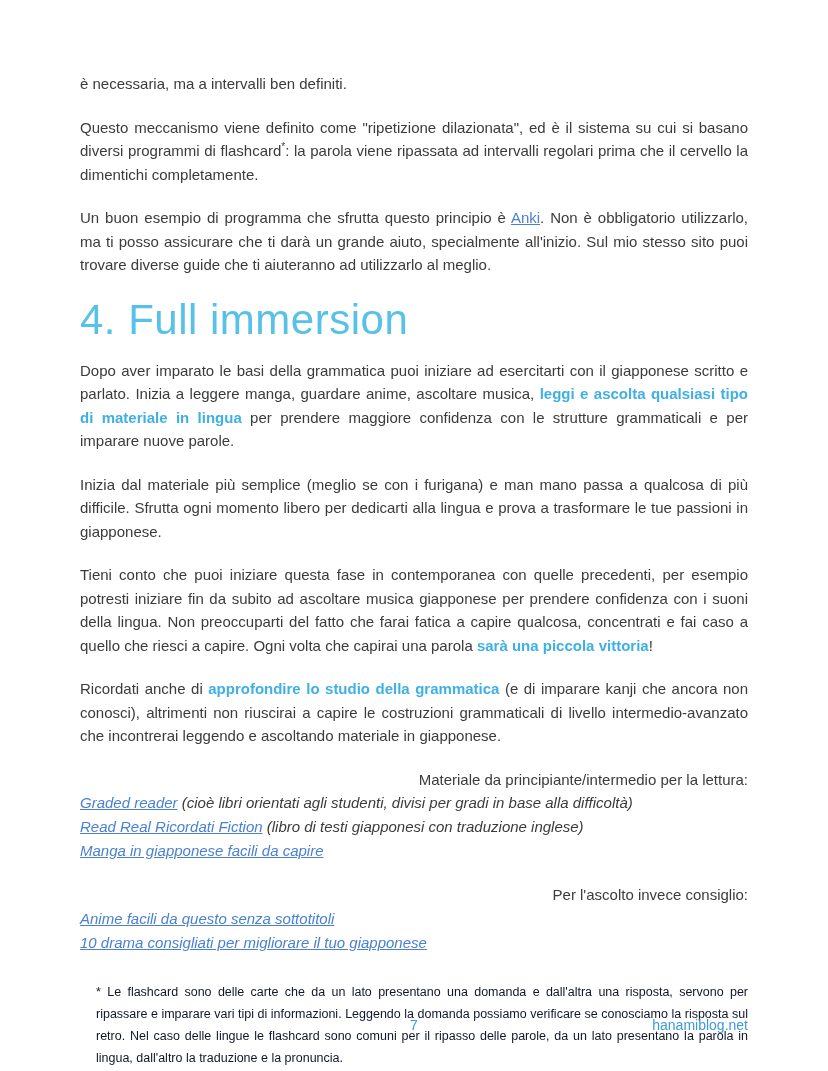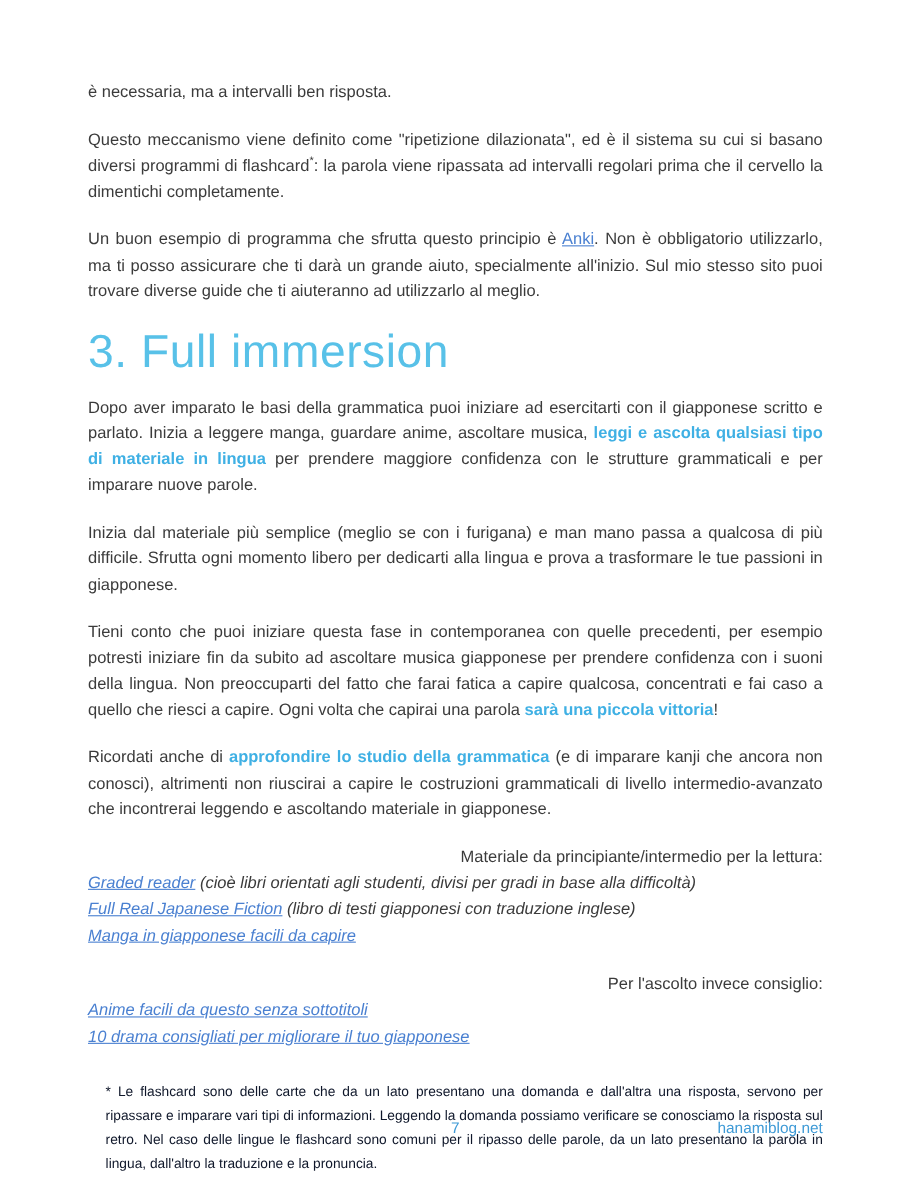--- a/index.html
+++ b/index.html
@@ -89,40 +89,40 @@
     color: #3e9ad6;
     text-decoration: none;
   }
 </style>
 </head>
 <body>
 
 <div class="page">
   <div class="content">
 
-    <p class="body-par first-line">è necessaria, ma a intervalli ben risposta.</p>
+    <p class="body-par first-line">è necessaria, ma a intervalli ben definiti.</p>
 
     <p class="body-par"><span>Questo meccanismo viene definito come "ripetizione dilazionata", ed è il sistema su cui si basano diversi programmi di flashcard</span><sup class="ref">*</sup><span>: la parola viene ripassata ad intervalli regolari prima che il cervello la dimentichi completamente.</span></p>
 
     <p class="body-par"><span>Un buon esempio di programma che sfrutta questo principio è </span><a href="#" class="link">Anki</a><span>. Non è obbligatorio utilizzarlo, ma ti posso assicurare che ti darà un grande aiuto, specialmente all'inizio. Sul mio stesso sito puoi trovare diverse guide che ti aiuteranno ad utilizzarlo al meglio.</span></p>
 
-    <h1 class="section-heading">3. Full immersion</h1>
+    <h1 class="section-heading">4. Full immersion</h1>
 
     <p class="body-par"><span>Dopo aver imparato le basi della grammatica puoi iniziare ad esercitarti con il giapponese scritto e parlato. Inizia a leggere manga, guardare anime, ascoltare musica, </span><span class="accent">leggi e ascolta qualsiasi tipo di materiale in lingua</span><span> per prendere maggiore confidenza con le strutture grammaticali e per imparare nuove parole.</span></p>
 
     <p class="body-par">Inizia dal materiale più semplice (meglio se con i furigana) e man mano passa a qualcosa di più difficile. Sfrutta ogni momento libero per dedicarti alla lingua e prova a trasformare le tue passioni in giapponese.</p>
 
     <p class="body-par"><span>Tieni conto che puoi iniziare questa fase in contemporanea con quelle precedenti, per esempio potresti iniziare fin da subito ad ascoltare musica giapponese per prendere confidenza con i suoni della lingua. Non preoccuparti del fatto che farai fatica a capire qualcosa, concentrati e fai caso a quello che riesci a capire. Ogni volta che capirai una parola </span><span class="accent">sarà una piccola vittoria</span><span>!</span></p>
 
     <p class="body-par"><span>Ricordati anche di </span><span class="accent">approfondire lo studio della grammatica</span><span> (e di imparare kanji che ancora non conosci), altrimenti non riuscirai a capire le costruzioni grammaticali di livello intermedio-avanzato che incontrerai leggendo e ascoltando materiale in giapponese.</span></p>
 
     <div class="list-block">
       <p class="list-intro">Materiale da principiante/intermedio per la lettura:</p>
       <div class="link-line"><a href="#" class="link">Graded reader</a><span> (cioè libri orientati agli studenti, divisi per gradi in base alla difficoltà)</span></div>
-      <div class="link-line"><a href="#" class="link">Full Real Japanese Fiction</a><span> (libro di testi giapponesi con traduzione inglese)</span></div>
+      <div class="link-line"><a href="#" class="link">Read Real Ricordati Fiction</a><span> (libro di testi giapponesi con traduzione inglese)</span></div>
       <div class="link-line"><a href="#" class="link">Manga in giapponese facili da capire</a><span></span></div>
     </div>
 
     <div class="list-block">
       <p class="list-intro">Per l'ascolto invece consiglio:</p>
       <div class="link-line"><a href="#" class="link">Anime facili da questo senza sottotitoli</a><span></span></div>
       <div class="link-line"><a href="#" class="link">10 drama consigliati per migliorare il tuo giapponese</a><span></span></div>
     </div>
 
     <p class="footnote">* Le flashcard sono delle carte che da un lato presentano una domanda e dall'altra una risposta, servono per ripassare e imparare vari tipi di informazioni. Leggendo la domanda possiamo verificare se conosciamo la risposta sul retro. Nel caso delle lingue le flashcard sono comuni per il ripasso delle parole, da un lato presentano la parola in lingua, dall'altro la traduzione e la pronuncia.</p>

